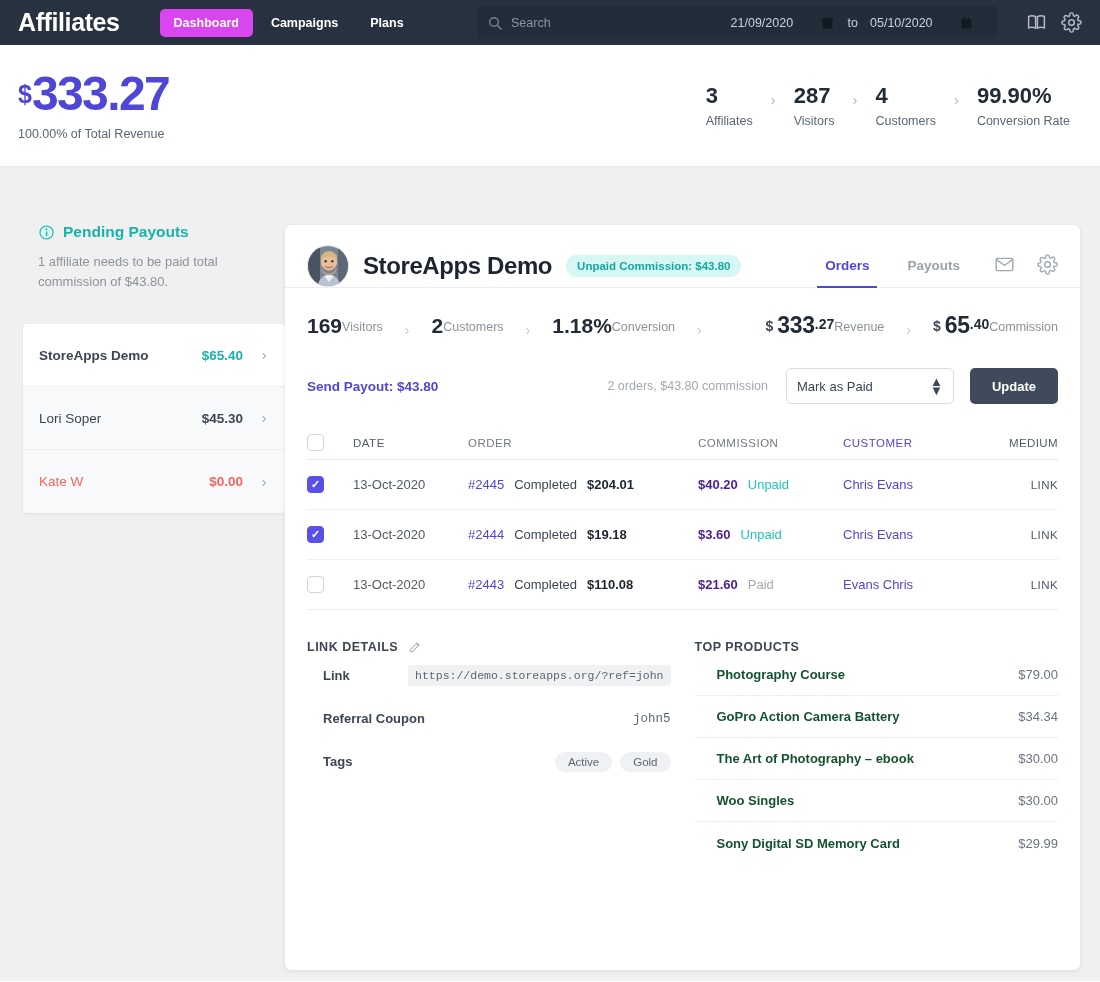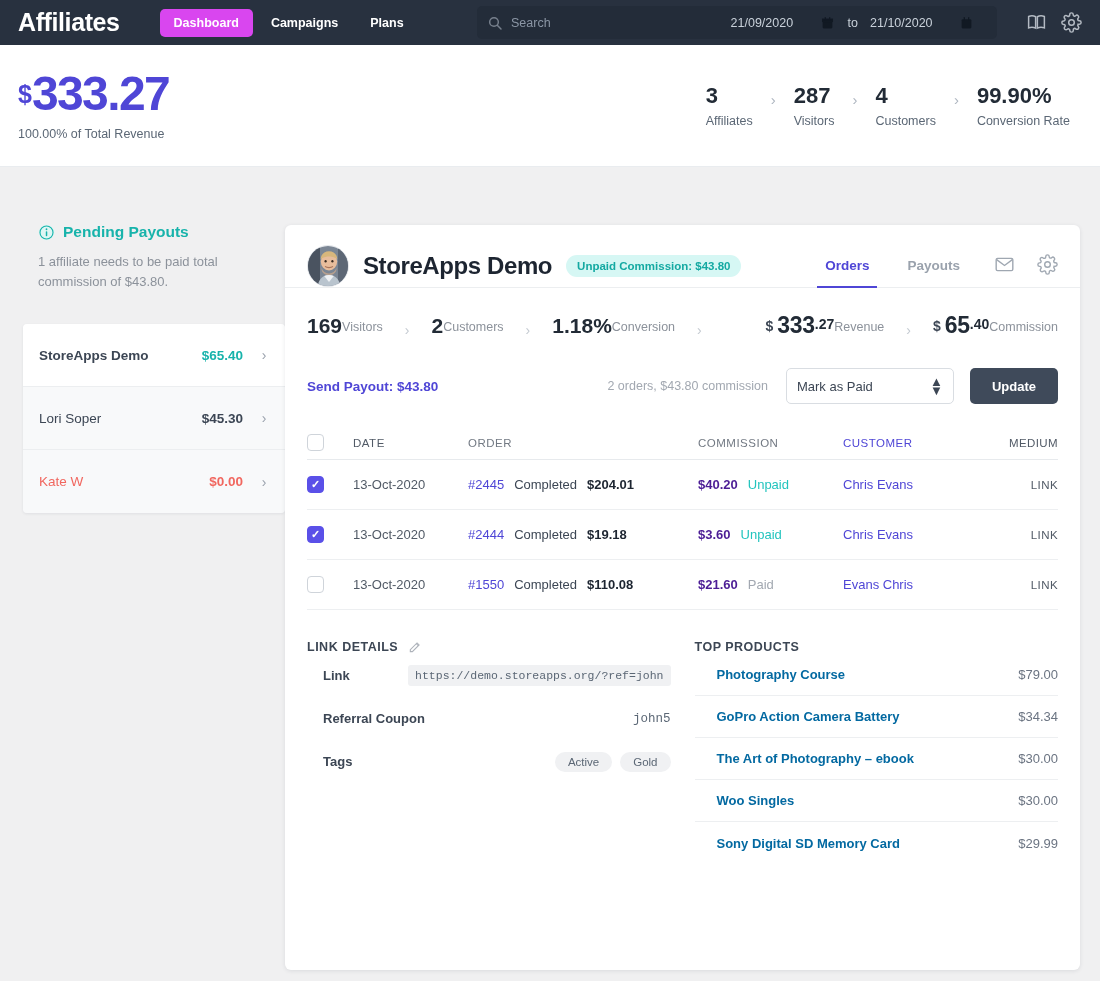--- a/index.html
+++ b/index.html
@@ -244,21 +244,21 @@
   .det-k { font-size: 13px; font-weight: bold; color: #3c4654; }
   .det-v { margin-left: auto; font-size: 12.5px; color: #5b6775; }
   .mono { font-family: "Liberation Mono", monospace; }
   .linkbox { background: #f0f1f3; padding: 4px 7px; border-radius: 3px; font-size: 11.5px; color: #5b6775; }
   .tagwrap { margin-left: auto; display: flex; gap: 8px; }
   .tag { background: #f0f1f3; border-radius: 11px; padding: 4px 13px; font-size: 11.5px; color: #5b6775; }
 
   .prodrow { display: flex; align-items: center; height: 42px; border-bottom: 1px solid #edeff1; padding-left: 22px; }
   .prodrow:first-of-type { margin-top: 4px; }
   .prodrow:last-child { border-bottom: 0; }
-  .pr-n { font-size: 13px; color: #0369a1; font-weight: bold; }
+  .pr-n { font-size: 13px; color: #14532d; font-weight: bold; }
   .pr-p { margin-left: auto; font-size: 13px; color: #6b7482; }
 </style>
 </head>
 <body>
 
 <div class="topbar">
   <div class="brand">Affiliates</div>
 
   <div class="nav-items">
     <div class="nav-item active">Dashboard</div>
@@ -275,21 +275,21 @@
 
     <div class="datefield">
       <span class="dval">21/09/2020</span>
       <svg class="cal-ico" viewBox="0 0 24 24" fill="none" stroke="#0e1620" stroke-width="2.4">
         <rect x="3" y="5" width="18" height="17" rx="2" fill="#0e1620" stroke="none"></rect>
         <rect x="3" y="5" width="18" height="4" fill="#0e1620"></rect>
         <line x1="8" y1="2" x2="8" y2="6" stroke-linecap="round"></line>
           <line x1="16" y1="2" x2="16" y2="6" stroke-linecap="round"></line>
       </svg>
       <span class="to-lbl">to</span>
-      <span class="dval">21/10/2020</span>
+      <span class="dval">05/10/2020</span>
       <svg class="cal-ico" viewBox="0 0 24 24" fill="none" stroke="#0e1620" stroke-width="2.4">
         <rect x="3" y="5" width="18" height="17" rx="2" fill="#0e1620" stroke="none"></rect>
         <line x1="8" y1="2" x2="8" y2="6" stroke-linecap="round"></line>
           <line x1="16" y1="2" x2="16" y2="6" stroke-linecap="round"></line>
       </svg>
     </div>
   </div>
 
   <div class="topicons">
     <svg class="ticon" viewBox="0 0 24 24" fill="none" stroke="#d3d9e0" stroke-width="1.7">
@@ -501,21 +501,21 @@
         <div class="c-cust">Chris Evans</div>
         <div class="c-med">LINK</div>
       </div>
 
       <div class="tr">
         <div class="c-chk">
           <div class="chk"></div>
         </div>
         <div class="c-date">13-Oct-2020</div>
         <div class="c-order">
-          <span class="onum">#1550</span>
+          <span class="onum">#2443</span>
           <span class="ostat">Completed</span>
           <span class="oamt">$110.08</span>
         </div>
         <div class="c-comm">
           <span class="camt">$21.60</span>
           <span class="cstat-paid">Paid</span>
         </div>
         <div class="c-cust">Evans Chris</div>
         <div class="c-med">LINK</div>
       </div>

